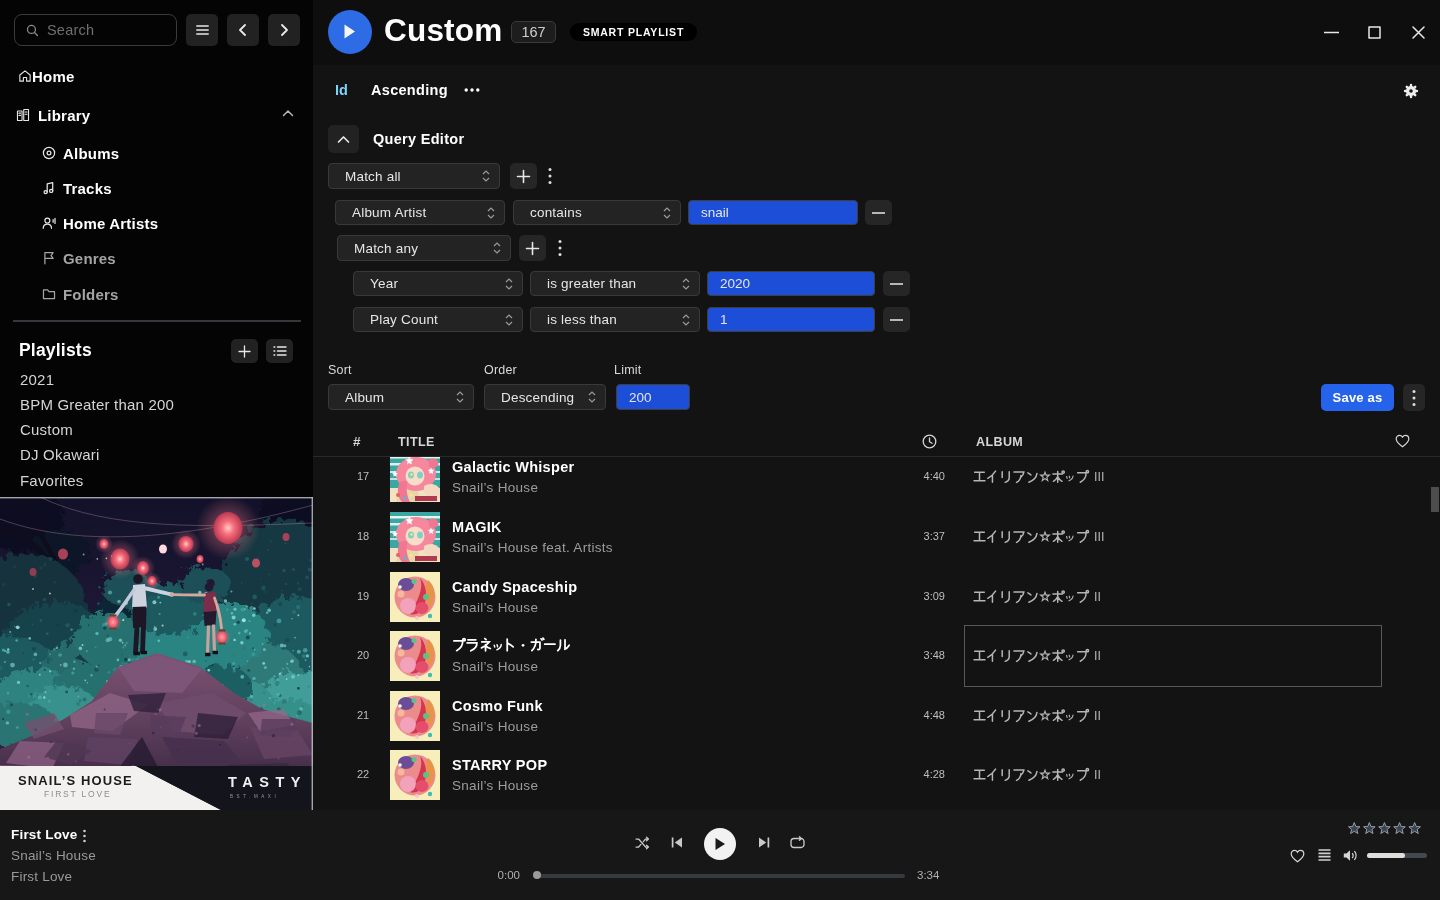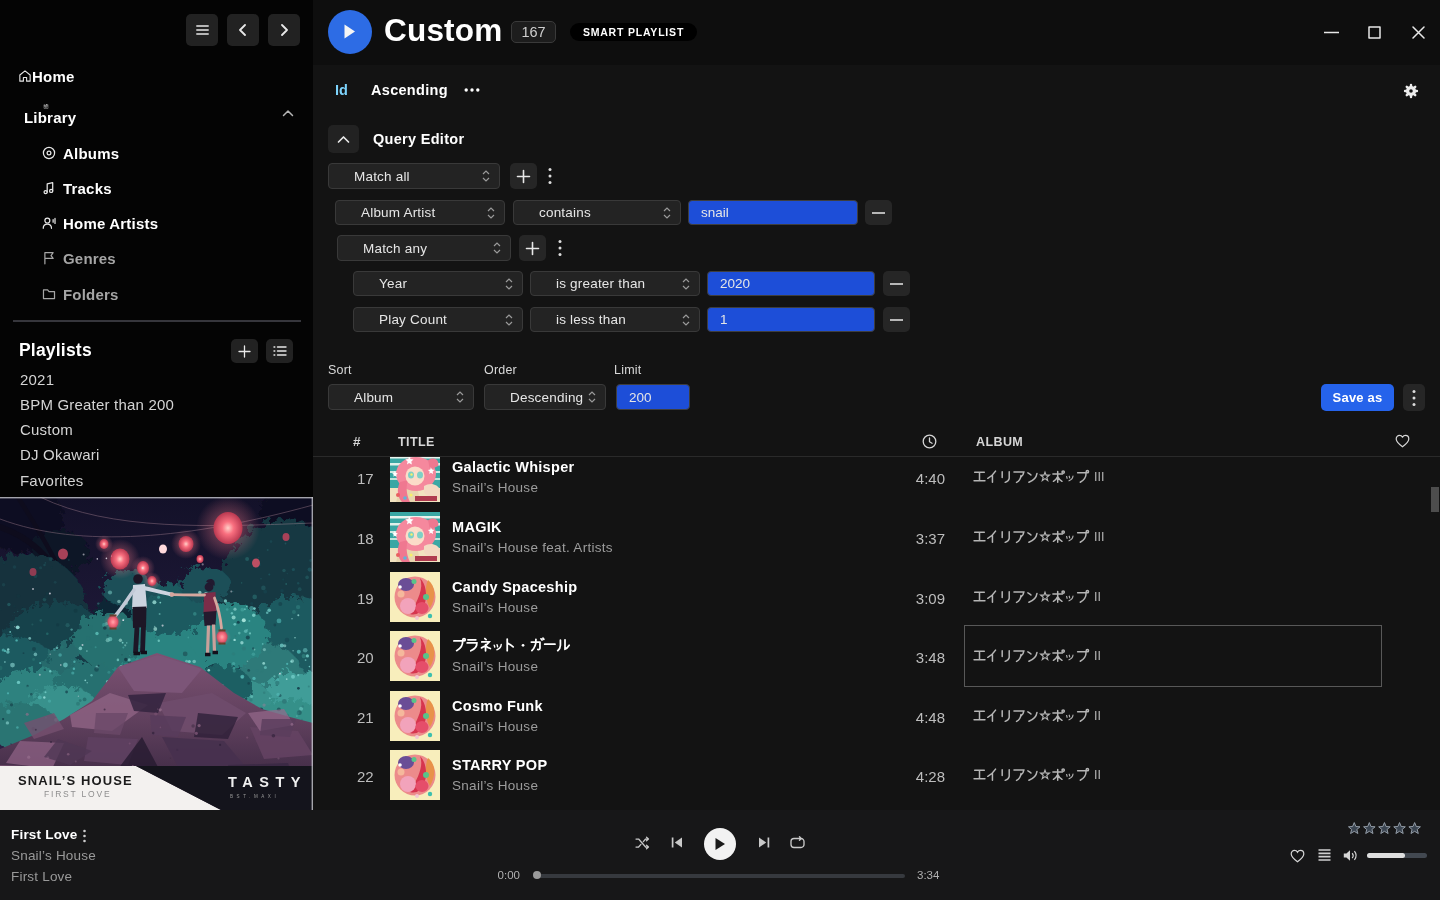--- a/index.html
+++ b/index.html
@@ -6,30 +6,30 @@
   html,body { width:1440px; height:900px; overflow:hidden; background:#171717;
     font-family:"Liberation Sans", sans-serif; }
   .abs { position:absolute; }
   #root { position:relative; width:1440px; height:900px; }
   #sidebar { left:0; top:0; width:313px; height:810px; background:#040404; }
   #topbar { left:313px; top:0; width:1127px; height:65px; background:#0e0e0e; }
   #main { left:313px; top:65px; width:1127px; height:745px; background:#131313; }
   #player { left:0; top:810px; width:1440px; height:90px; background:#171718; }
   .sqbtn { background:#222222; border-radius:5px; display:flex; align-items:center; justify-content:center; }
   .sel { background:#232323; border:1px solid #393939; border-radius:4px; color:#e6e6e6;
-    font-size:13.5px; display:flex; align-items:center; padding-left:25px; letter-spacing:.2px; }
+    font-size:13.5px; display:flex; align-items:center; padding-left:16px; letter-spacing:.2px; }
   .sel svg { position:absolute; right:9px; }
   .inp { background:#1d4ed8; border:1px solid #3e3e3e; border-radius:4px; color:#e6e6e6;
     font-size:13.5px; display:flex; align-items:center; padding-left:12px; }
   .lbl { color:#d9d9d9; font-size:12.5px; letter-spacing:.2px; }
   .navitem { display:flex; align-items:center; color:#fff; font-weight:bold; font-size:15px; letter-spacing:.2px; }
   .plitem { color:#d4d4d4; font-size:15px; letter-spacing:.2px; }
   .ttl { color:#fff; font-weight:bold; font-size:14.5px; letter-spacing:.3px; }
   .art { color:#9c9c9c; font-size:13.5px; letter-spacing:.3px; }
-  .num { color:#bdbdbd; font-size:15px; }
+  .num { color:#bdbdbd; font-size:11px; }
   .icon { stroke:#e8e8e8; fill:none; stroke-width:1.5; stroke-linecap:round; stroke-linejoin:round; }
 </style>
 </head>
 <body>
 <svg style="position:absolute;width:0;height:0">
 <defs>
   <g id="k-e">
         <path d="M1.3 1.8 H8.7 M5 1.8 V8.3 M0.8 8.3 H9.2"></path>
       </g>
   <g id="k-i">
@@ -376,20 +376,27 @@
         <svg class="abs" style="left:660px;top:16.5px;color:#b5b5b5;" width="155" height="18">
             <use href="#albumname"></use>
             <text x="121" y="13.3" font-size="12.5" fill="#b5b5b5" font-family="Liberation Sans">II</text>
           </svg>
       </div>
     </div>
     <div class="abs" style="left:651px;top:560px;width:418px;height:62px;border:1px solid #585858;"></div>
     <div class="abs" style="left:1118px;top:422px;width:8px;height:25px;background:#4d4d4d;"></div>
   </div>
   <div id="sidebar" class="abs">
+    <div class="abs" style="left:14px;top:14px;width:163px;height:32px;border:1px solid #3a3a3a;border-radius:8px;display:flex;align-items:center;">
+      <svg class="icon" style="margin-left:11px" width="13" height="13" viewBox="0 0 15 15">
+          <circle cx="6.3" cy="6.3" r="4.6" stroke="#8a8a8a"></circle>
+          <path d="M9.8 9.8 L13.2 13.2" stroke="#8a8a8a"></path>
+        </svg>
+      <span style="color:#6f6f6f;font-size:14.5px;margin-left:8px;letter-spacing:.2px;">Search</span>
+    </div>
     <div class="abs sqbtn" style="left:186px;top:14px;width:32px;height:32px;">
       <svg class="icon" width="13" height="12" viewBox="0 0 16 14">
           <path d="M1 2h14M1 7h14M1 12h14" stroke-width="1.8"></path>
         </svg>
     </div>
     <div class="abs sqbtn" style="left:227px;top:14px;width:32px;height:32px;">
       <svg class="icon" width="12" height="12" viewBox="0 0 12 12">
           <path d="M8 1 L3 6 L8 11" stroke-width="1.8"></path>
         </svg>
     </div>
@@ -397,21 +404,21 @@
       <svg class="icon" width="12" height="12" viewBox="0 0 12 12">
           <path d="M4 1 L9 6 L4 11" stroke-width="1.8"></path>
         </svg>
     </div>
     <div class="abs navitem" style="left:18px;top:65px;height:22px;">
       <svg class="icon" width="14" height="14" viewBox="0 0 19 19">
           <path d="M2.5 8.2 L9.5 2.5 L16.5 8.2 V16.5 H11.7 V11.5 H7.3 V16.5 H2.5 Z"></path>
         </svg>
       <span style="">Home</span>
     </div>
-    <div class="abs navitem" style="left:16px;top:104px;height:22px;flex-direction:column;">
+    <div class="abs navitem" style="left:16px;top:104px;height:22px;">
       <svg class="icon" width="14" height="14" viewBox="0 0 19 19">
           <rect x="2" y="4" width="6.2" height="13" rx="0.5"></rect>
           <rect x="10.5" y="2" width="6.5" height="15" rx="0.5"></rect>
           <path d="M4 7h2.2M4 10h2.2M12.5 5.5h2.5M12.5 8.5h2.5"></path>
         </svg>
       <span style="margin-left:8px;">Library</span>
     </div>
     <svg class="icon abs" style="left:282px;top:109px;" width="12" height="9" viewBox="0 0 12 9">
         <path d="M1.5 6.5 L6 2 L10.5 6.5" stroke="#b5b5b5"></path>
       </svg>

